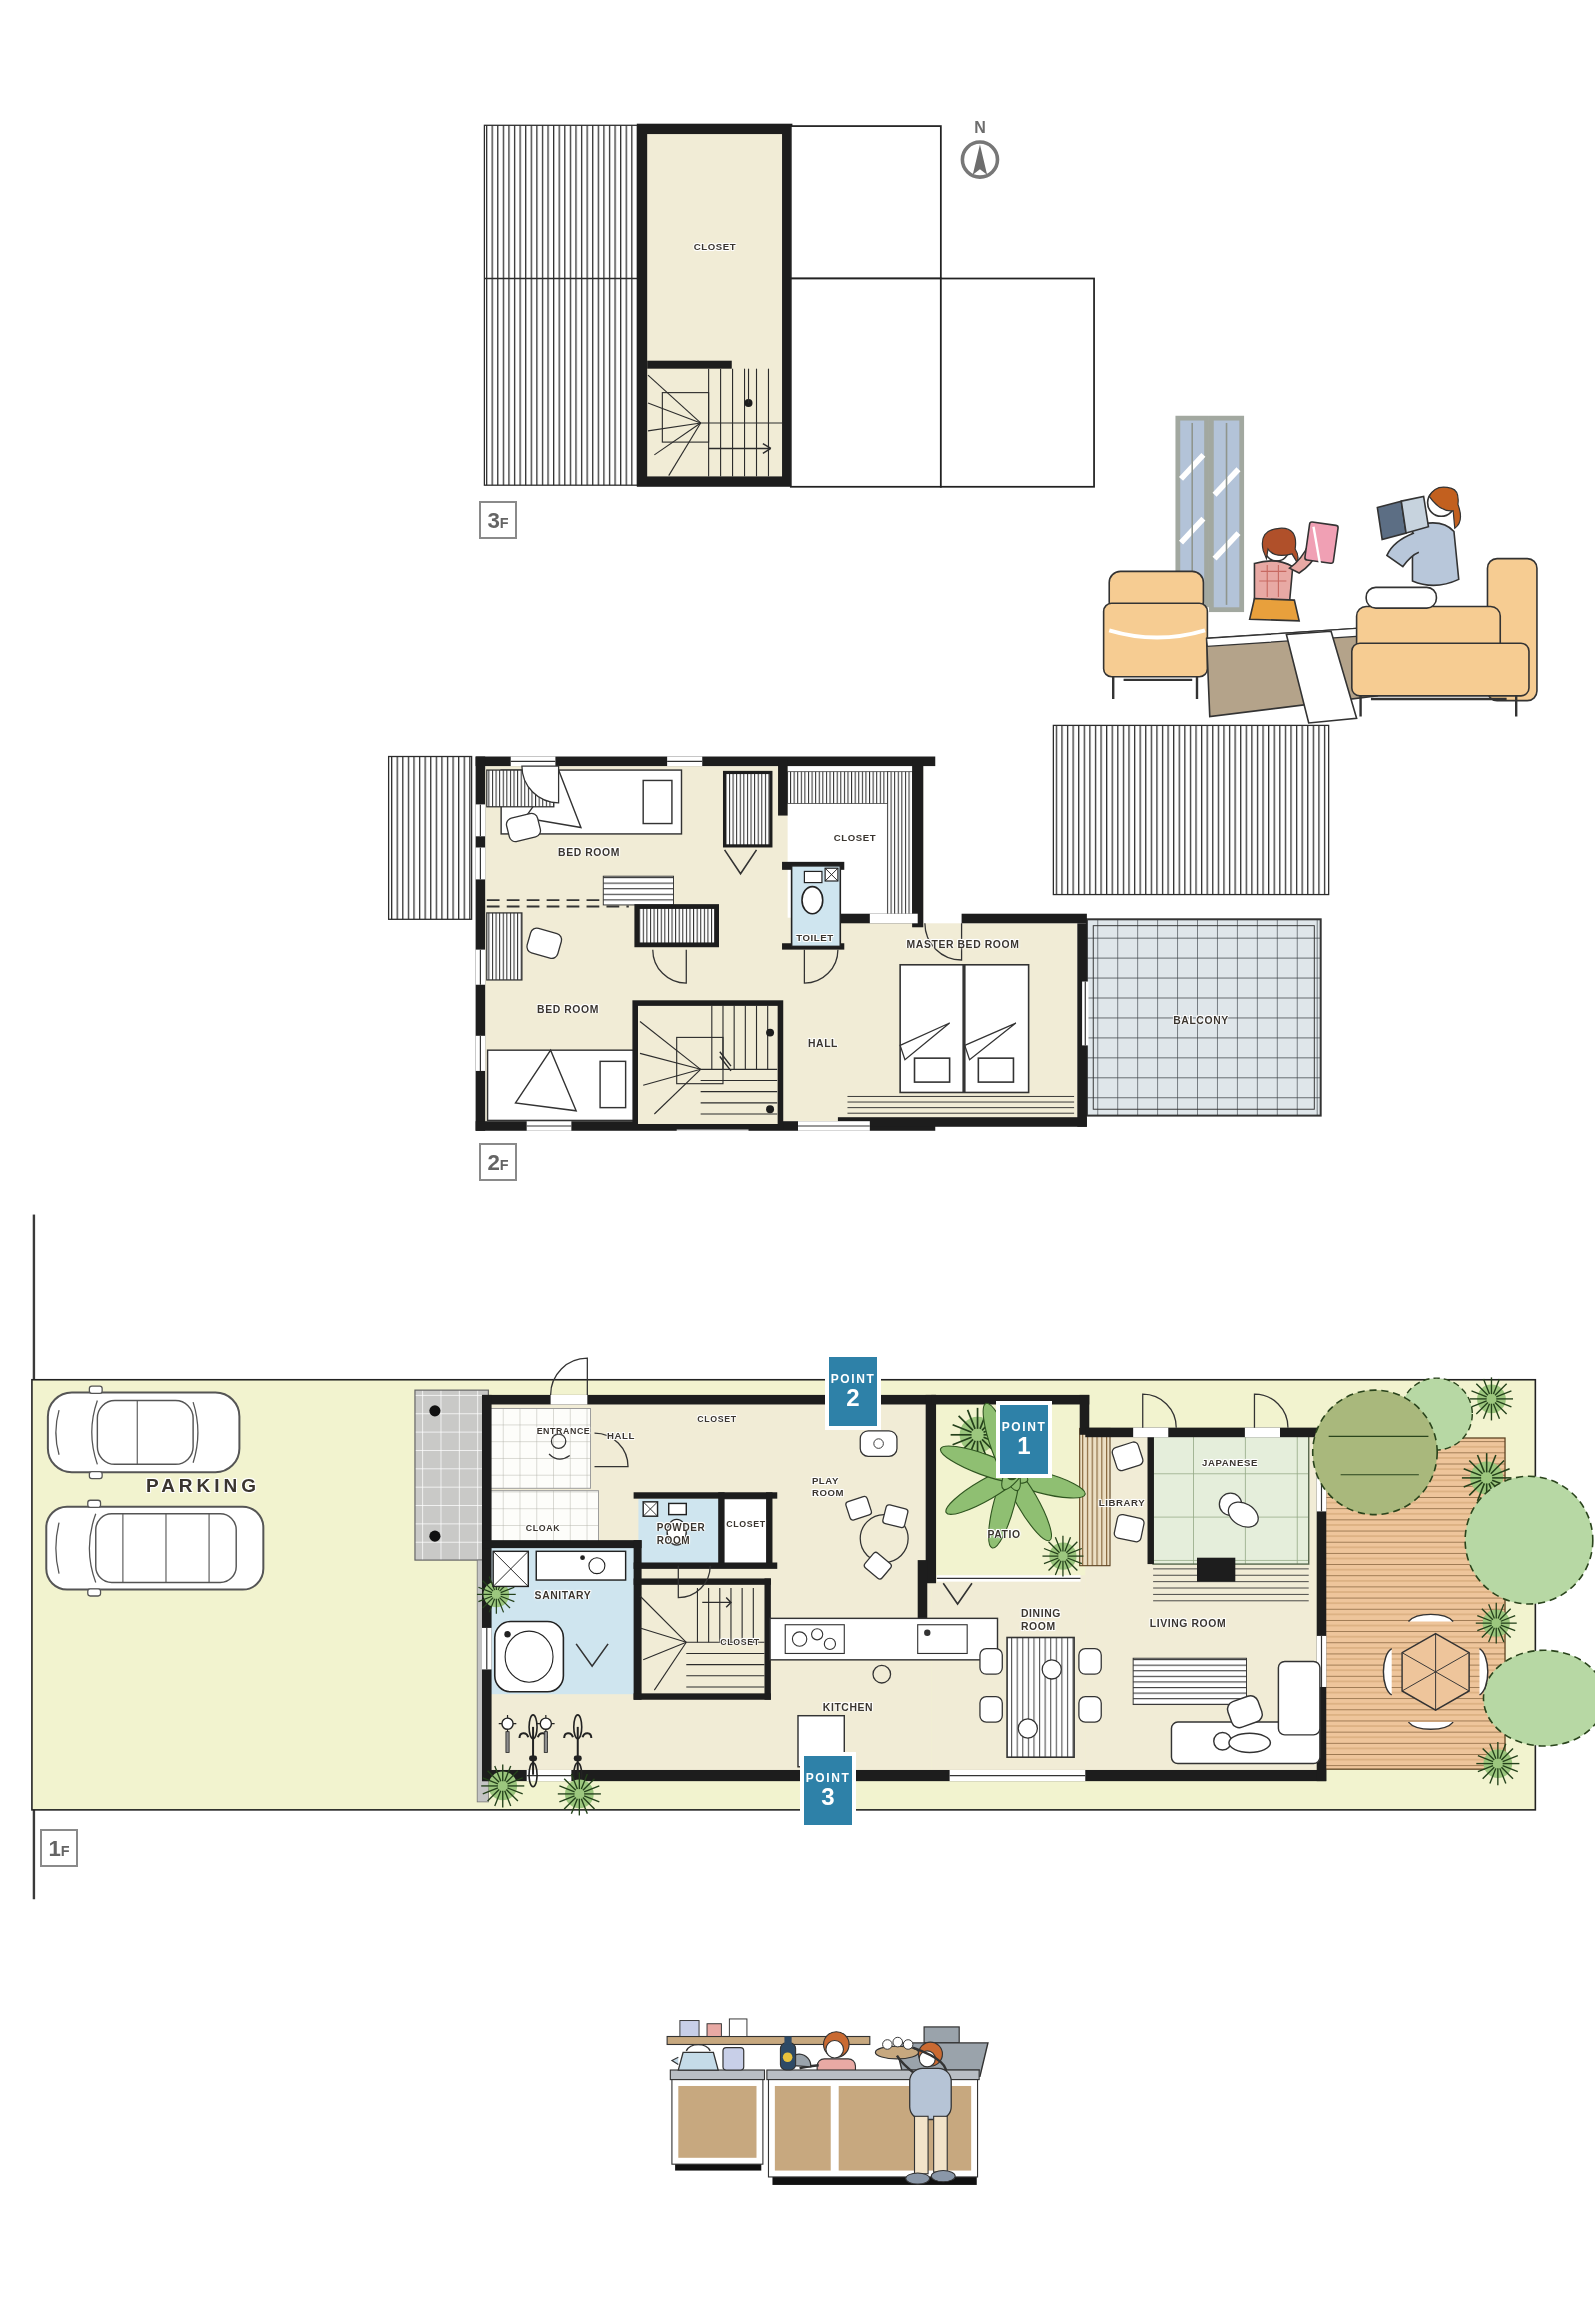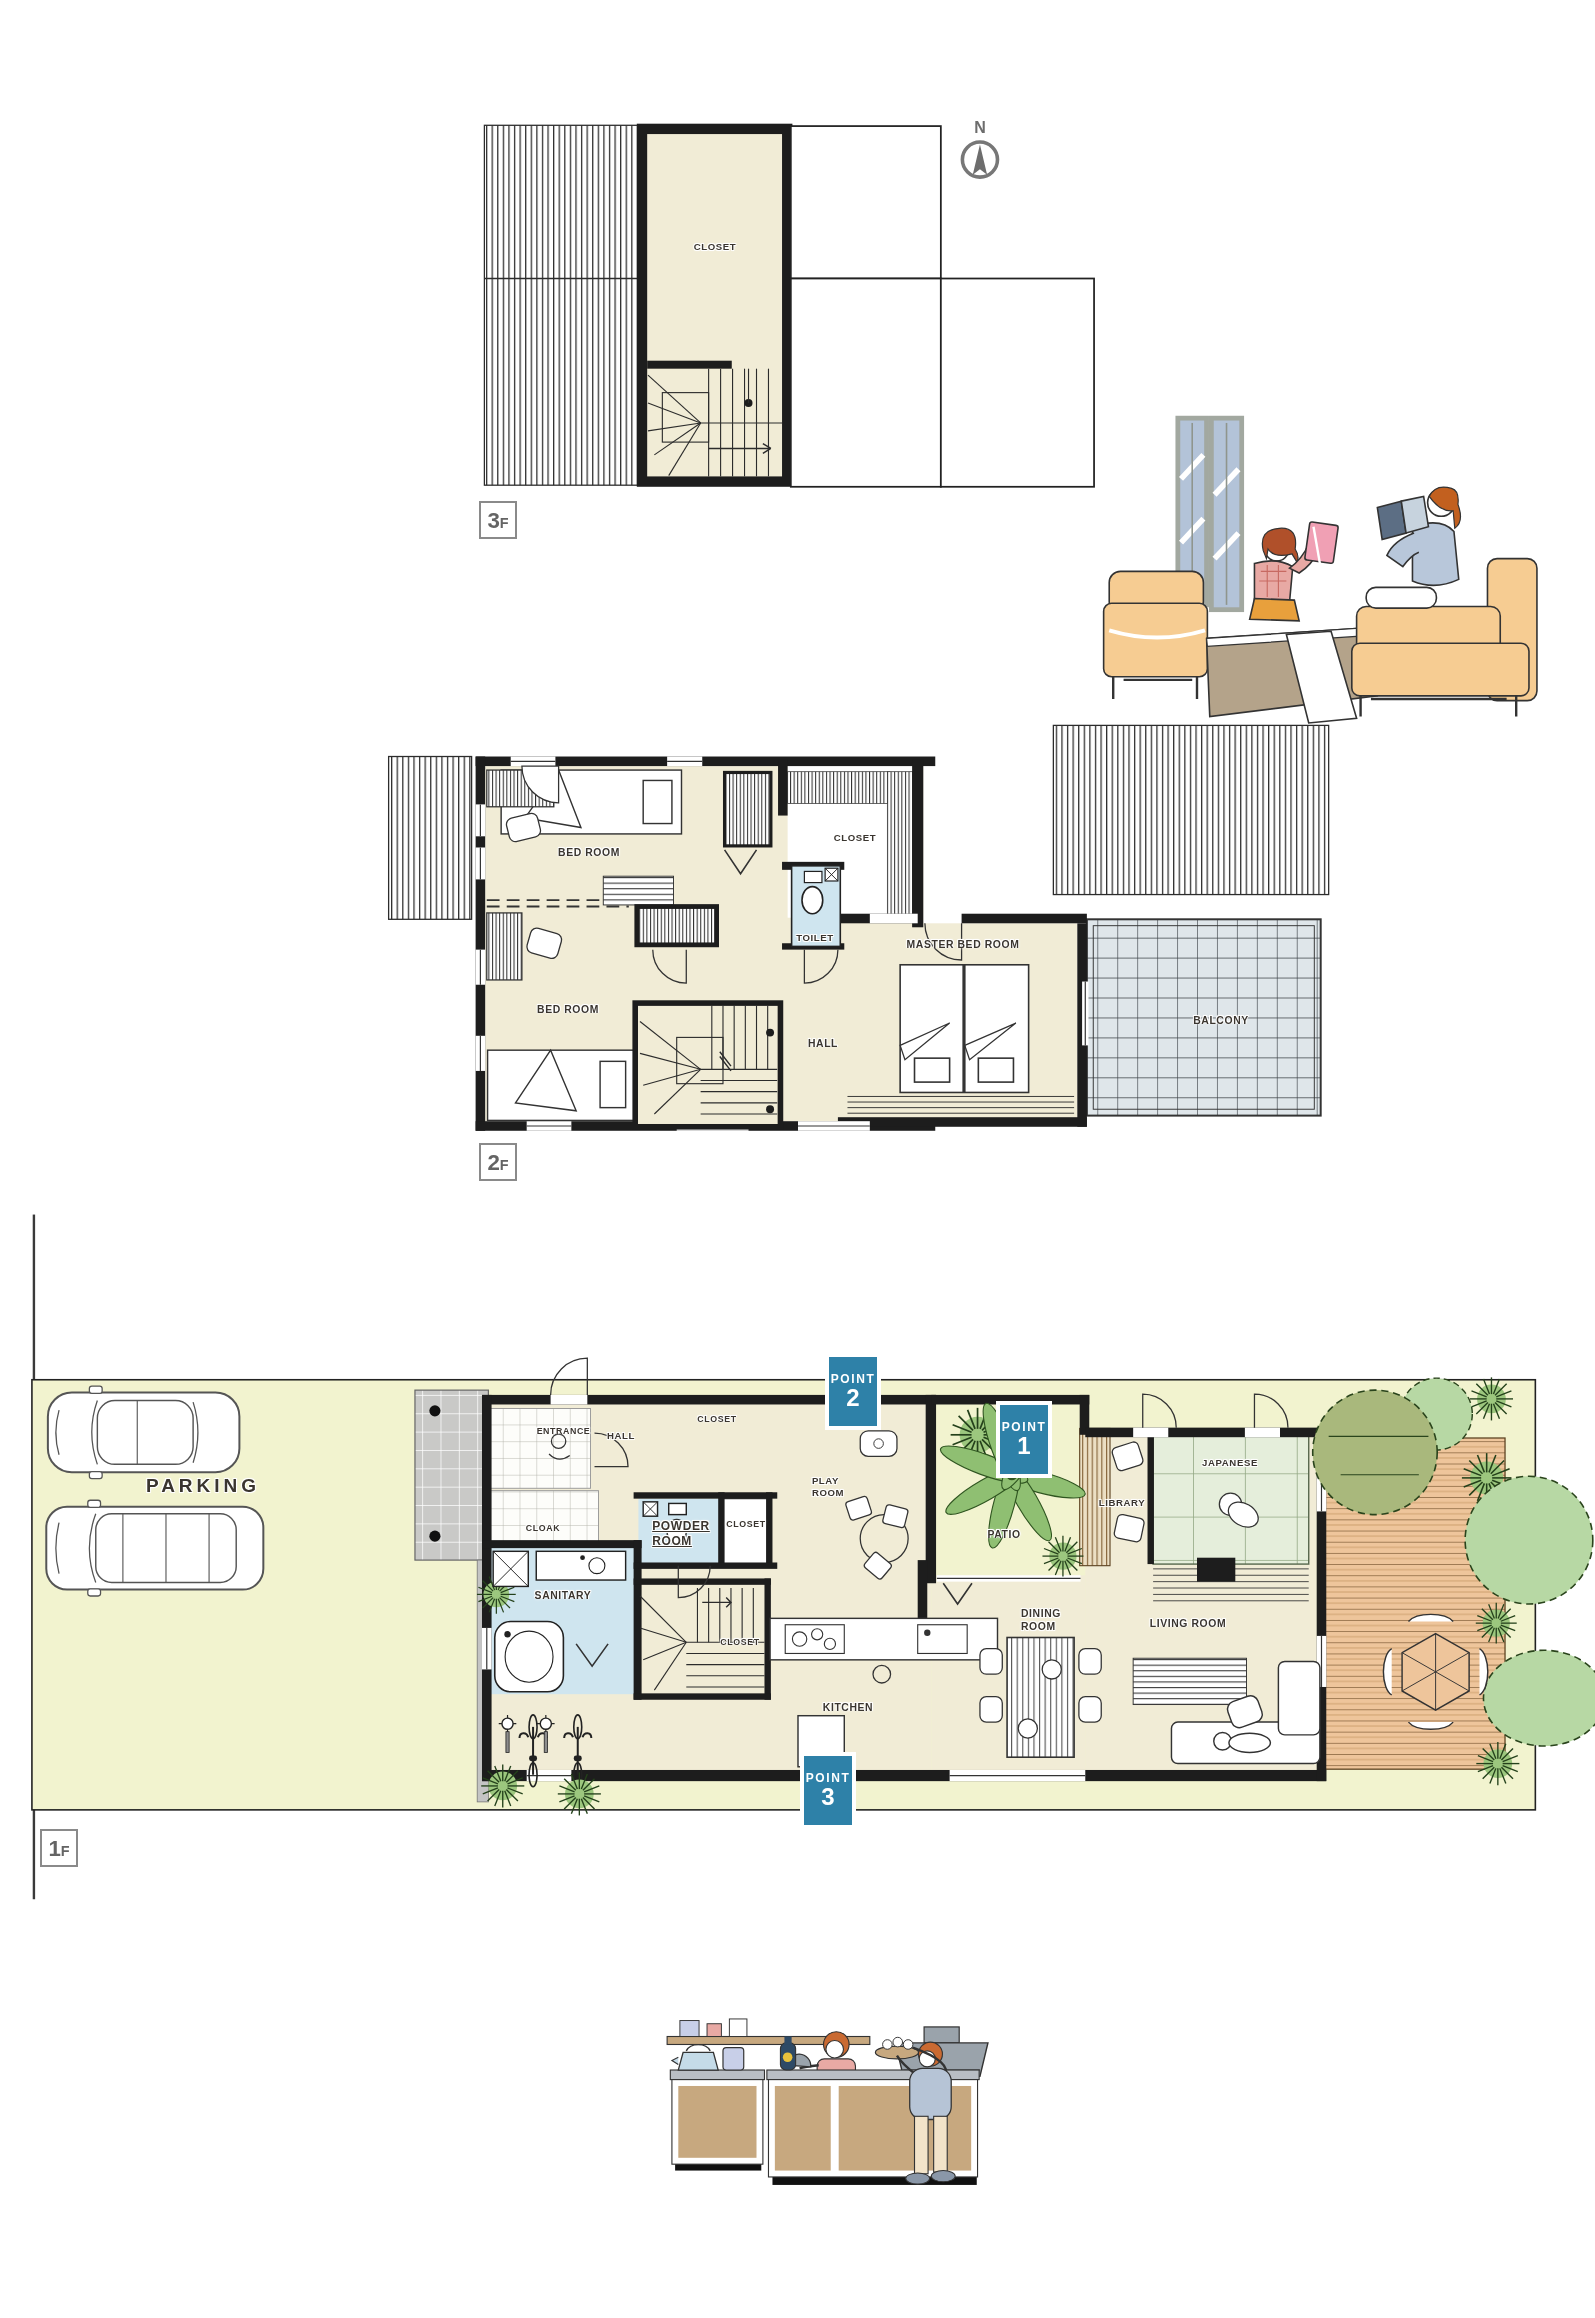--- a/index.html
+++ b/index.html
@@ -639,27 +639,27 @@
 
 <div id="overlay">
   <span class="compass-n" style="left:980px;top:128px">N</span>
 <span class="plan-label" style="left: 715px; top: 247px; font-size: 9.6px;">CLOSET</span>
       <span class="plan-label" style="left: 589px; top: 852px; font-size: 10.4px;">BED ROOM</span>
       <span class="plan-label" style="left: 855px; top: 838px; font-size: 9.6px;">CLOSET</span>
       <span class="plan-label" style="left: 815px; top: 930px; font-size: 9.6px; margin-top: 8px;">TOILET</span>
       <span class="plan-label" style="left: 568px; top: 1009px; font-size: 10.4px;">BED ROOM</span>
       <span class="plan-label" style="left: 963px; top: 944px; font-size: 10.4px;">MASTER BED ROOM</span>
       <span class="plan-label" style="left: 823px; top: 1043px; font-size: 10.4px;">HALL</span>
-      <span class="plan-label" style="left: 1201px; top: 1020px; font-size: 10.4px; margin-left: 20px;">BALCONY</span>
+      <span class="plan-label" style="left: 1201px; top: 1020px; font-size: 10.4px;">BALCONY</span>
       <span class="plan-label" style="left: 203px; top: 1486px; font-size: 19px; letter-spacing: 4px;">PARKING</span>
       <span class="plan-label" style="left: 541px; top: 1431px; font-size: 8.8px; padding-left: 45px;">ENTRANCE</span>
       <span class="plan-label" style="left: 621px; top: 1436px; font-size: 9.6px;">HALL</span>
       <span class="plan-label" style="left: 717px; top: 1419px; font-size: 8.8px;">CLOSET</span>
       <span class="plan-label" style="left: 543px; top: 1502px; font-size: 8.8px; margin-top: 26px;">CLOAK</span>
-      <span class="plan-label" style="left: 681px; top: 1534px; font-size: 12px; text-decoration: underline;">POWDER
+      <span class="plan-label" style="left: 681px; top: 1534px; font-size: 10px;">POWDER
 ROOM</span>
       <span class="plan-label" style="left: 746px; top: 1524px; font-size: 8.8px;">CLOSET</span>
       <span class="plan-label" style="left: 563px; top: 1595px; font-size: 10.4px;">SANITARY</span>
       <span class="plan-label" style="left: 740px; top: 1642px; font-size: 8.8px;">CLOSET</span>
       <span class="plan-label" style="left: 828px; top: 1487px; font-size: 9.6px;">PLAY
 ROOM</span>
       <span class="plan-label" style="left: 848px; top: 1707px; font-size: 10.4px;">KITCHEN</span>
       <span class="plan-label" style="left: 1004px; top: 1534px; font-size: 10.4px;">PATIO</span>
       <span class="plan-label" style="left: 1122px; top: 1503px; font-size: 9.6px;">LIBRARY</span>
       <span class="plan-label" style="left: 1230px; top: 1463px; font-size: 9.6px;">JAPANESE</span>

